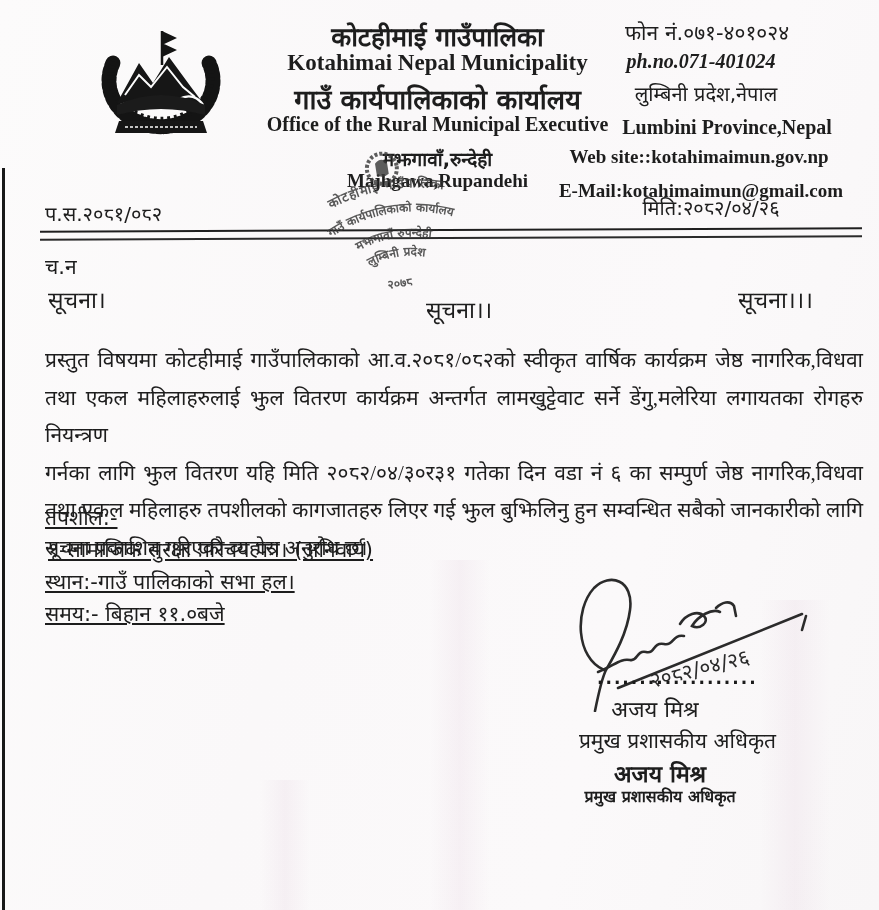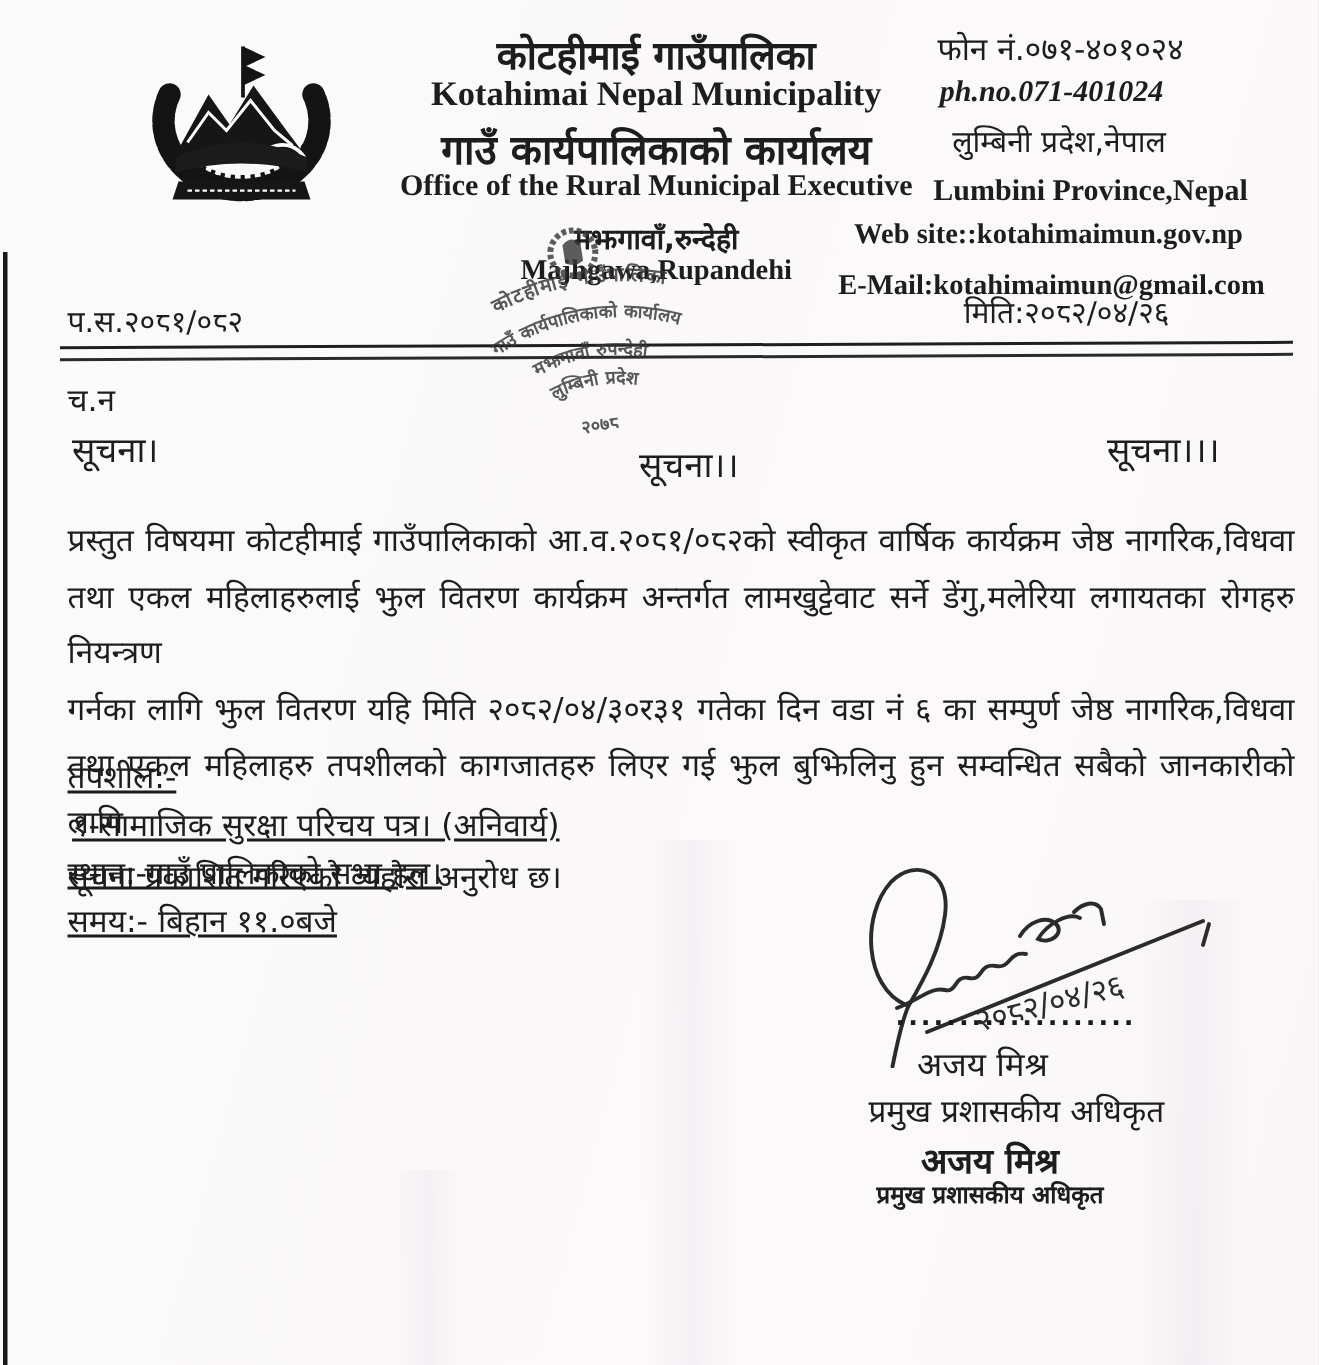--- a/index.html
+++ b/index.html
@@ -17,21 +17,21 @@
   .np{font-family:"DejaVu Sans",sans-serif;}
   .ens{font-family:"Liberation Serif",serif;}
   .b{font-weight:bold;}
   .i{font-style:italic;}
   .right{text-align:center;}
   .center{text-align:center;}
   
   .streak{pointer-events:none;background:linear-gradient(to right,rgba(201,160,190,0),rgba(201,160,190,0.10),rgba(201,160,190,0));}
   .scan-edge{background:#181818;}
   .dblline{border-top:2px solid #1f1f1f;border-bottom:2px solid #2a2a2a;height:6px;transform:rotate(-0.25deg);}
-  .body-line{font-size:21px;line-height:37.5px;text-align:justify;text-align-last:justify;white-space:normal;}
+  .body-line{font-size:21px;line-height:37.5px;text-align:justify;text-align-last:justify;white-space:normal;font-family:Liberation Serif, serif;}
   .body-line.last{text-align:left;text-align-last:left;}
   .detail{font-size:21px;line-height:32px;text-decoration:underline;}
   .dots{letter-spacing:2px;font-weight:bold;font-size:17px;color:#1a1a1a;}
   .seal-wrap{transform:rotate(-9deg);opacity:0.82;}
   svg text{font-family:"DejaVu Sans",sans-serif;}
 </style>
 </head>
 <body>
 
 <div class="page">

